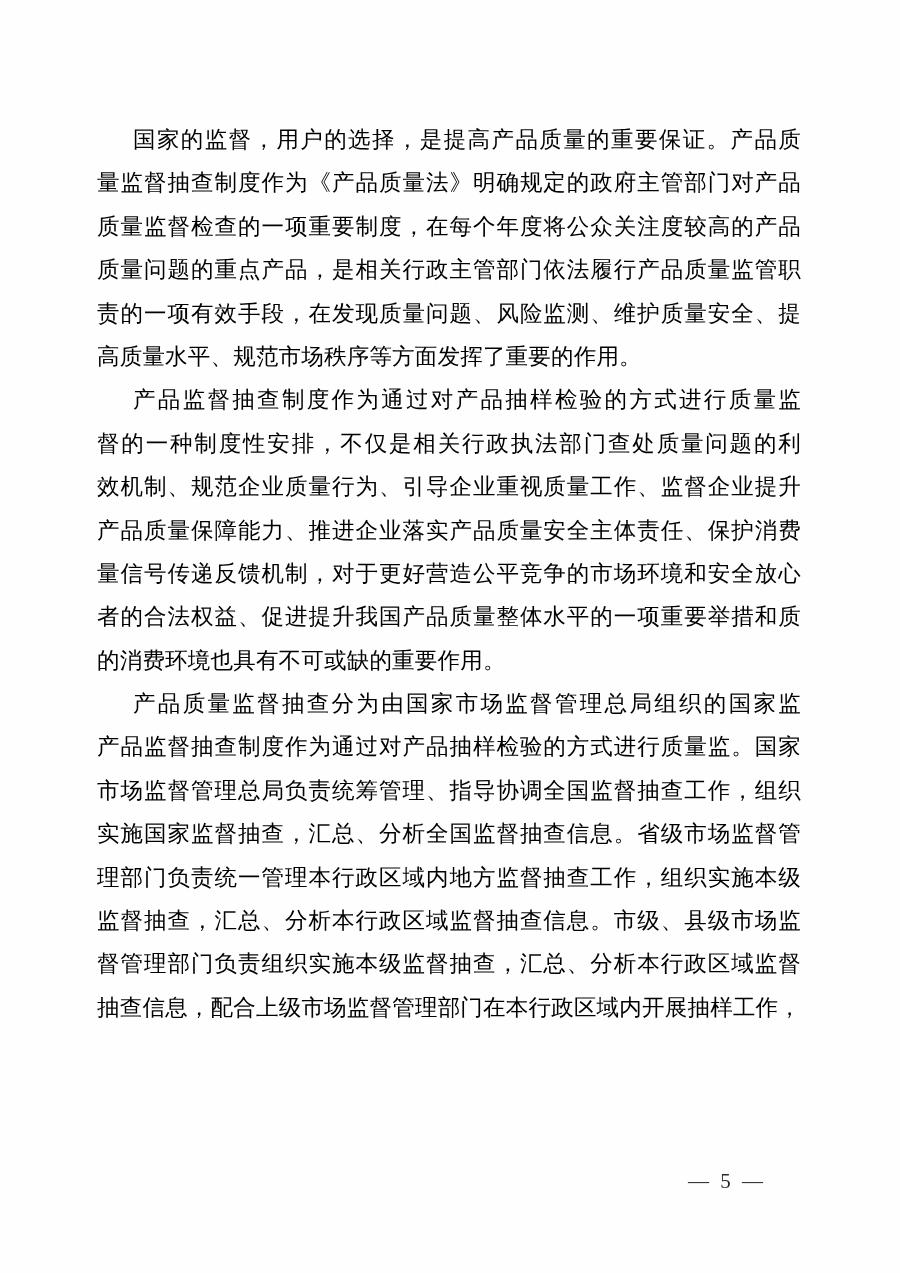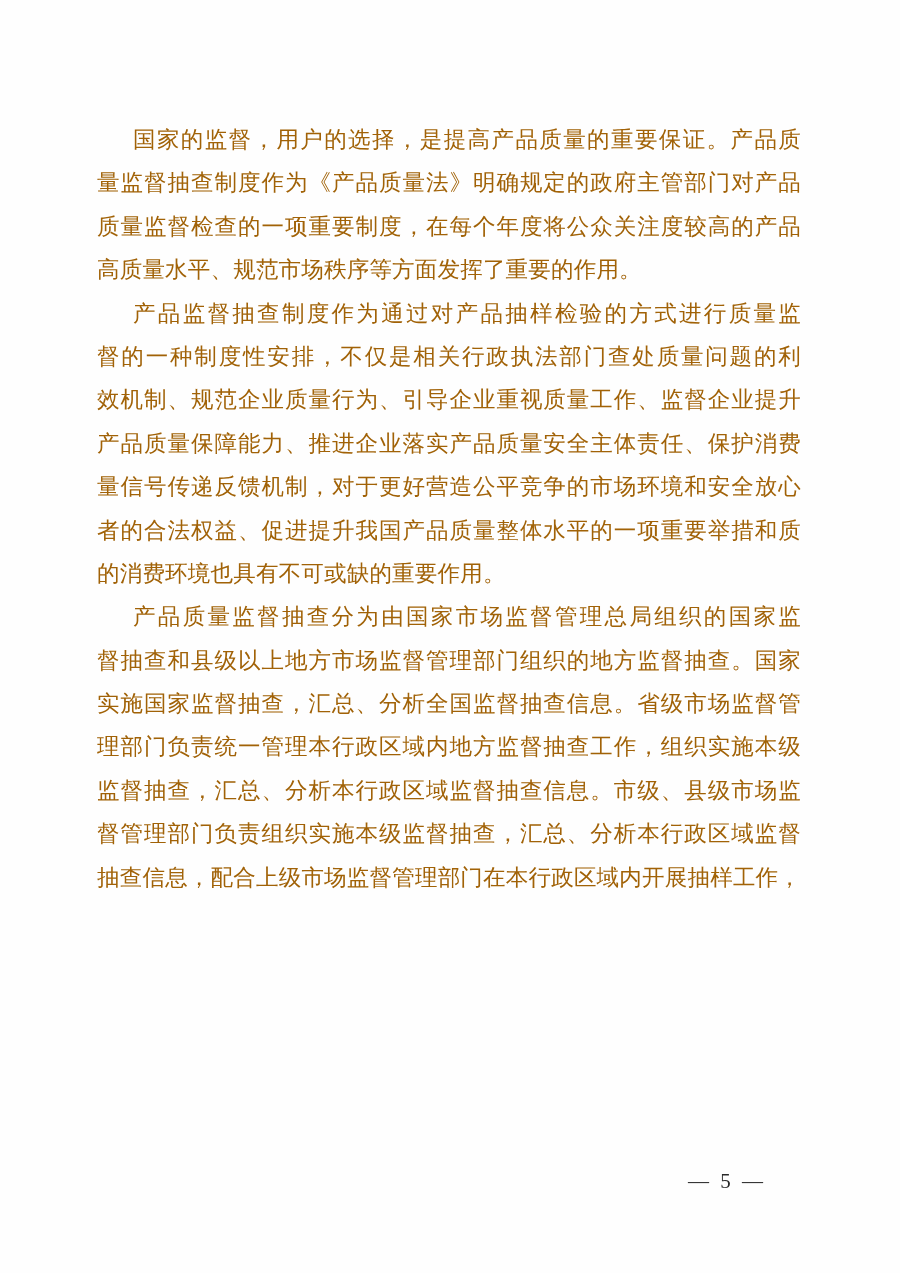--- a/index.html
+++ b/index.html
@@ -25,21 +25,21 @@
   .text-block {
     position: absolute;
     left: 97px;
     top: 118px;
     width: 704px;
   }
   .line {
     height: 43.4px;
     line-height: 43.4px;
     font-size: 22.5px;
-    color: #a16207;
+    color: #000000;
     text-align: justify;
     text-align-last: justify;
     overflow: hidden;
     letter-spacing: 0.2px;
   }
   .line.indent {
     text-indent: 36px;
   }
   .line.para-end {
     text-align: right;
@@ -59,30 +59,33 @@
 </style>
 </head>
 <body>
 
 <div class="page">
 
   <div class="text-block">
     <div class="line indent">国家的监督，用户的选择，是提高产品质量的重要保证。产品质</div>
     <div class="line">量监督抽查制度作为《产品质量法》明确规定的政府主管部门对产品</div>
     <div class="line">质量监督检查的一项重要制度，在每个年度将公众关注度较高的产品</div>
+    <div class="line">质量问题的重点产品，是相关行政主管部门依法履行产品质量监管职</div>
+    <div class="line">责的一项有效手段，在发现质量问题、风险监测、维护质量安全、提</div>
     <div class="line para-end">高质量水平、规范市场秩序等方面发挥了重要的作用。</div>
     <div class="line indent">产品监督抽查制度作为通过对产品抽样检验的方式进行质量监</div>
     <div class="line">督的一种制度性安排，不仅是相关行政执法部门查处质量问题的利</div>
     <div class="line">效机制、规范企业质量行为、引导企业重视质量工作、监督企业提升</div>
     <div class="line">产品质量保障能力、推进企业落实产品质量安全主体责任、保护消费</div>
     <div class="line">量信号传递反馈机制，对于更好营造公平竞争的市场环境和安全放心</div>
     <div class="line">者的合法权益、促进提升我国产品质量整体水平的一项重要举措和质</div>
     <div class="line para-end">的消费环境也具有不可或缺的重要作用。</div>
     <div class="line indent">产品质量监督抽查分为由国家市场监督管理总局组织的国家监</div>
-    <div class="line">督抽查和县级以上地方市场监督管理部门组织的地方监督抽查。国家</div>
+    <div class="line">产品监督抽查制度作为通过对产品抽样检验的方式进行质量监。国家</div>
+    <div class="line">市场监督管理总局负责统筹管理、指导协调全国监督抽查工作，组织</div>
     <div class="line">实施国家监督抽查，汇总、分析全国监督抽查信息。省级市场监督管</div>
     <div class="line">理部门负责统一管理本行政区域内地方监督抽查工作，组织实施本级</div>
     <div class="line">监督抽查，汇总、分析本行政区域监督抽查信息。市级、县级市场监</div>
     <div class="line">督管理部门负责组织实施本级监督抽查，汇总、分析本行政区域监督</div>
     <div class="line">抽查信息，配合上级市场监督管理部门在本行政区域内开展抽样工作，</div>
   </div>
 
   <div class="page-number">— 5 —</div>
 
 </div>

